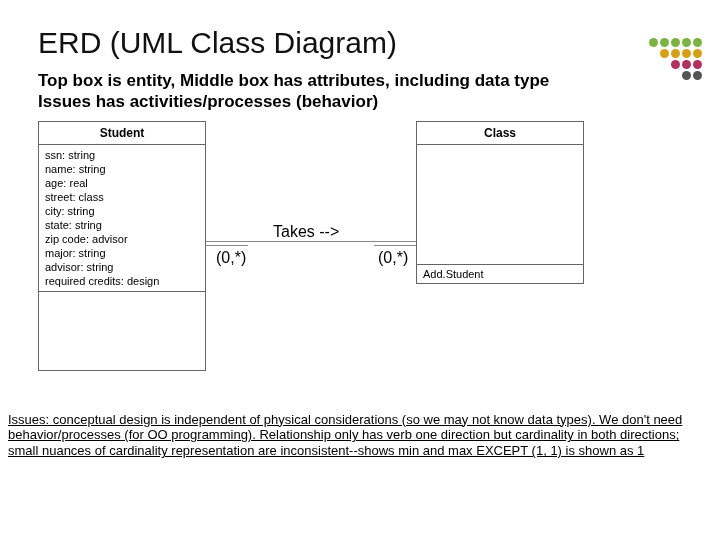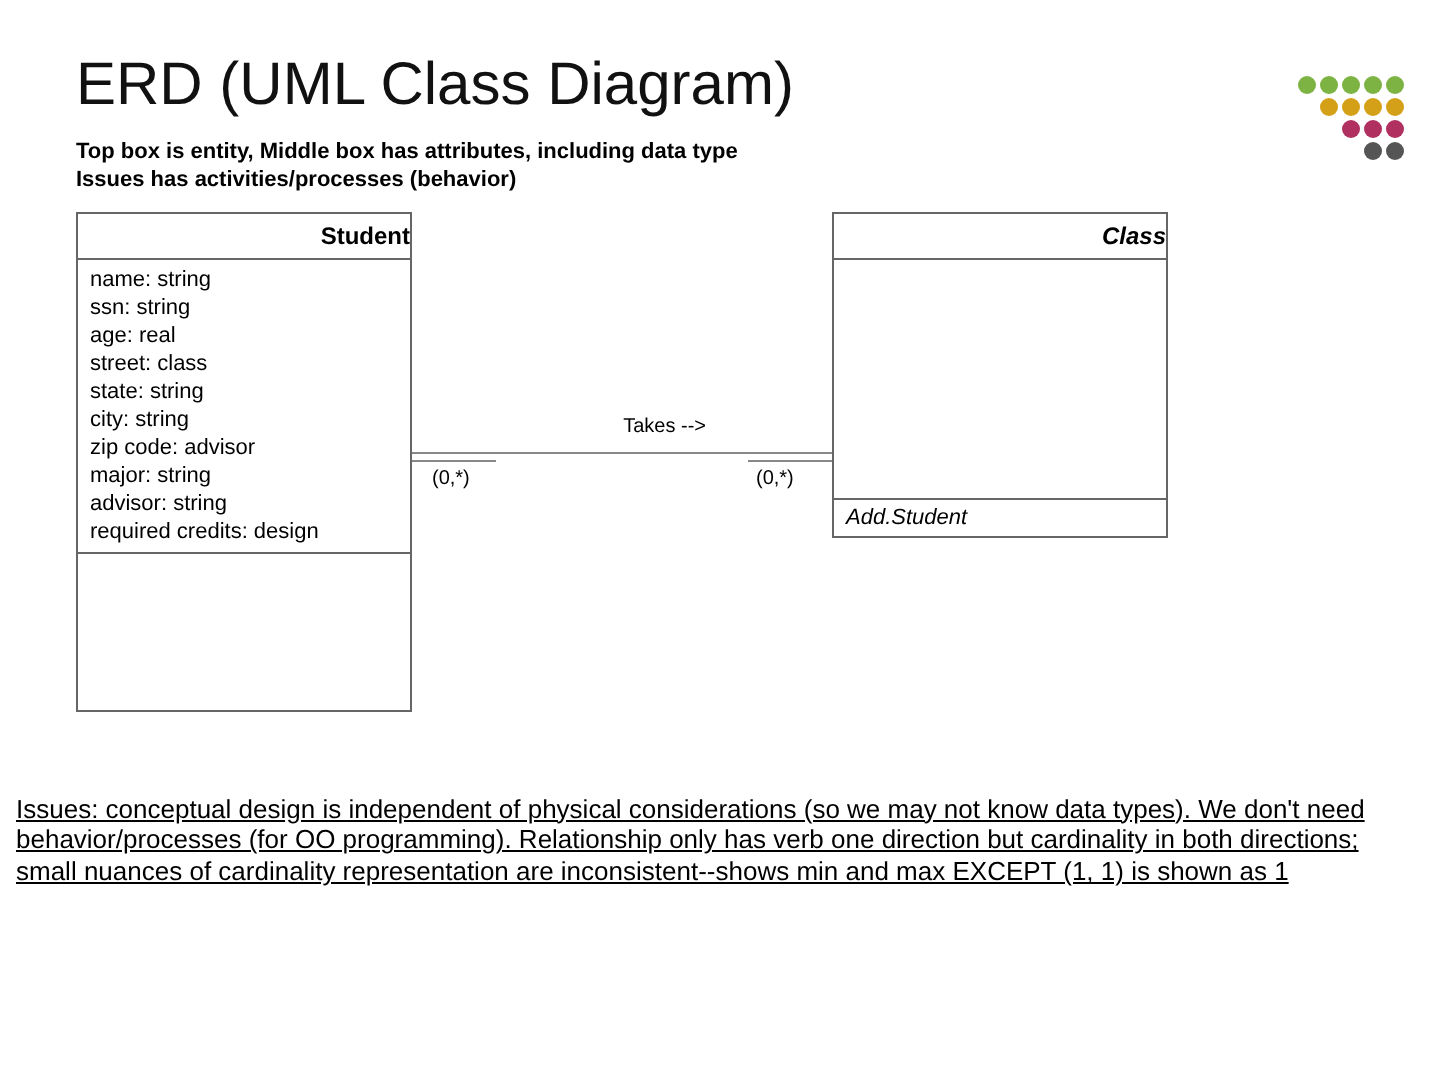--- a/index.html
+++ b/index.html
@@ -14,21 +14,21 @@
   }
   .slide { padding: 18px 22px 10px 38px; position: relative; width: 100%; height: 100%; }
   .title {
     font-size: 30px;
     font-weight: normal;
     color: #111;
     margin-top: 8px;
     margin-bottom: 10px;
   }
   .subtitle {
-    font-size: 11px;
+    font-size: 17px;
     font-weight: bold;
     line-height: 1.25;
     margin-bottom: 8px;
   }
   .diagram-area {
     position: relative;
     height: 285px;
     width: 600px;
   }
   .uml-box {
@@ -38,35 +38,35 @@
     width: 168px;
     font-size: 11px;
   }
   .uml-box .section {
     border-bottom: 1px solid #666;
     padding: 3px 6px;
   }
   .uml-box .section:last-child { border-bottom: none; }
   .uml-box .ent-name {
     font-weight: bold;
-    text-align: right;
+    text-align: center;
     font-size: 12px;
     padding: 4px 0;
   }
   .attr-list { line-height: 1.28; }
   .method-sec { min-height: 18px; }
   .rel-line {
     position: absolute;
     height: 1px;
     background: #888;
   }
   .rel-label {
     position: absolute;
-    font-size: 10px;
-    text-align: right;
+    font-size: 16px;
+    text-align: left;
   }
   .issues {
     font-size: 13px;
     line-height: 1.22;
     margin-left: -30px;
     margin-right: 10px;
     margin-top: 6px;
     text-decoration: underline;
   }
   
@@ -115,35 +115,35 @@
   <div class="subtitle">
     <div>Top box is entity, Middle box has attributes, including data type</div>
     <div>Issues has activities/processes (behavior)</div>
   </div>
 
   <div class="diagram-area">
 
     <div class="uml-box" style="left:0; top:0;">
       <div class="section ent-name">Student</div>
       <div class="section attr-list">
+        <div>ssn: string</div>
         <div>name: string</div>
-        <div>ssn: string</div>
         <div>age: real</div>
         <div>street: class</div>
+        <div>city: string</div>
         <div>state: string</div>
-        <div>city: string</div>
         <div>zip code: advisor</div>
         <div>major: string</div>
         <div>advisor: string</div>
         <div>required credits: design</div>
       </div>
       <div class="section attr-list" style="height:78px;"></div>
     </div>
 
-    <div class="uml-box" style="left:378px; top:0;font-style:italic;">
+    <div class="uml-box" style="left:378px; top:0;">
       <div class="section ent-name">Class</div>
       <div class="section attr-list" style="height:120px;"></div>
       <div class="section method-sec">
         <div>Add.Student</div>
       </div>
     </div>
 
     <div class="rel-line" style="left:168px; top:120px; width:210px;"></div>
     <div class="rel-line" style="left:168px; top:124px; width:42px;"></div>
     <div class="rel-line" style="left:336px; top:124px; width:42px;"></div>

